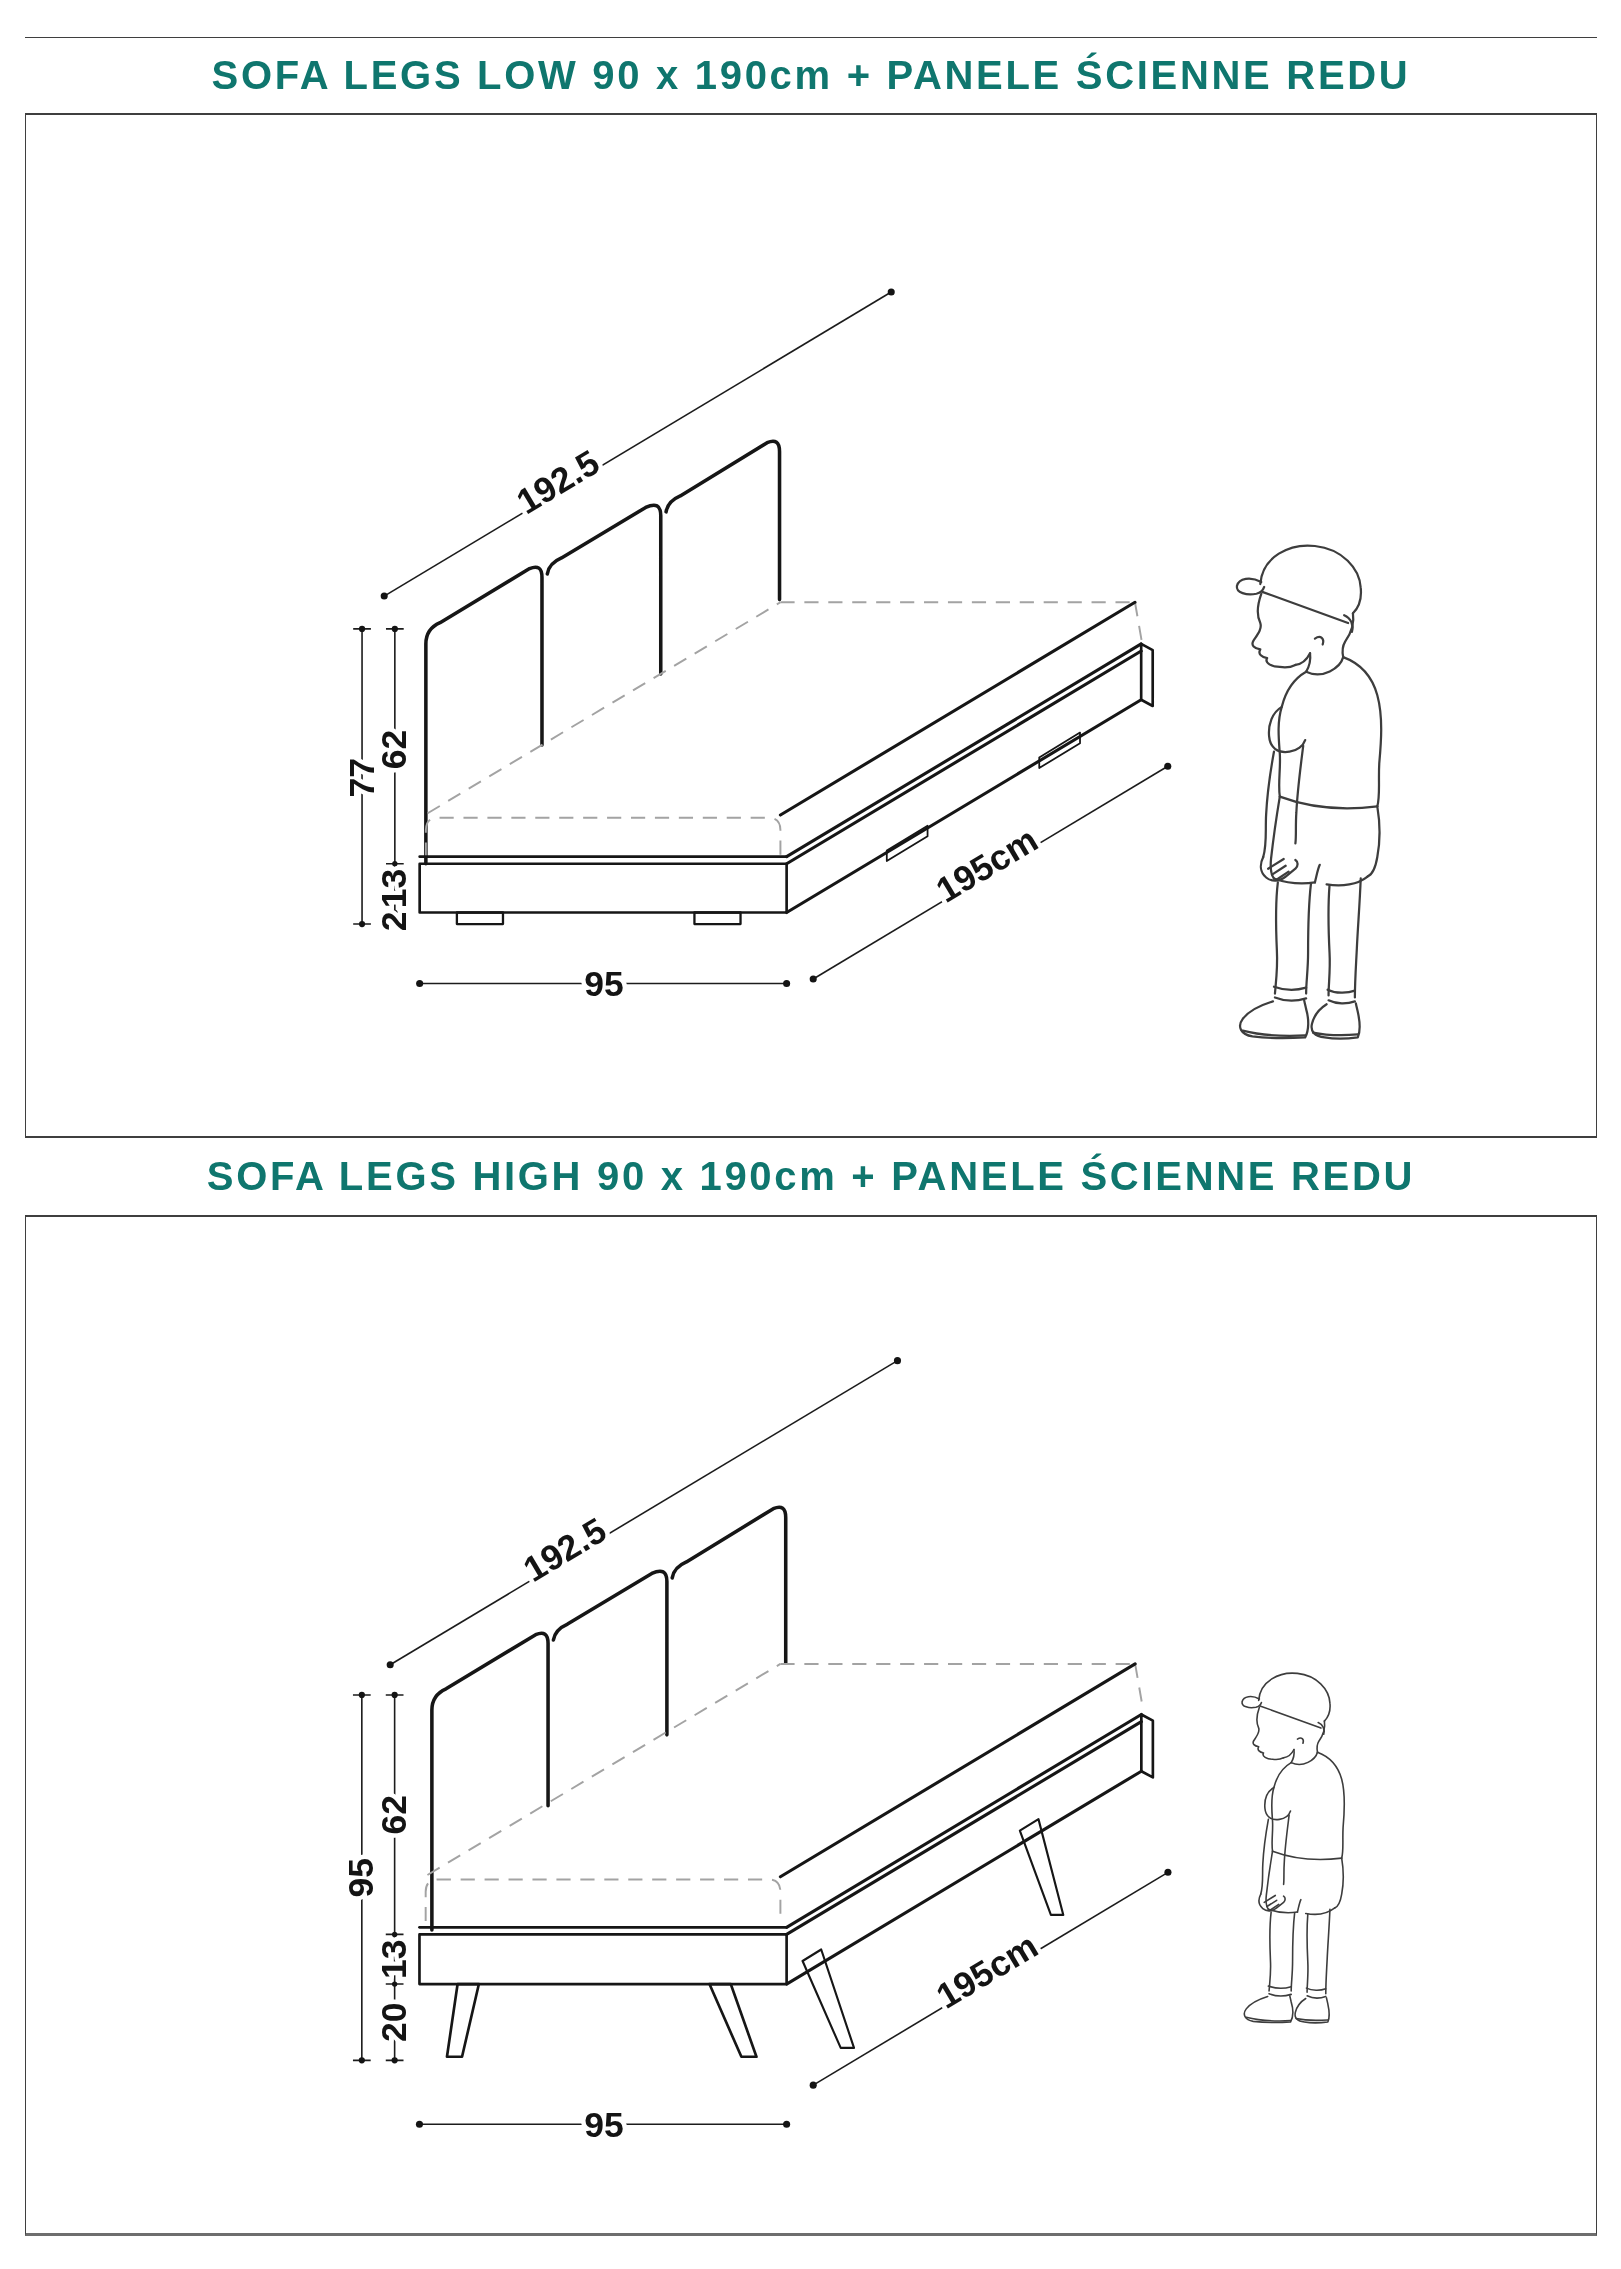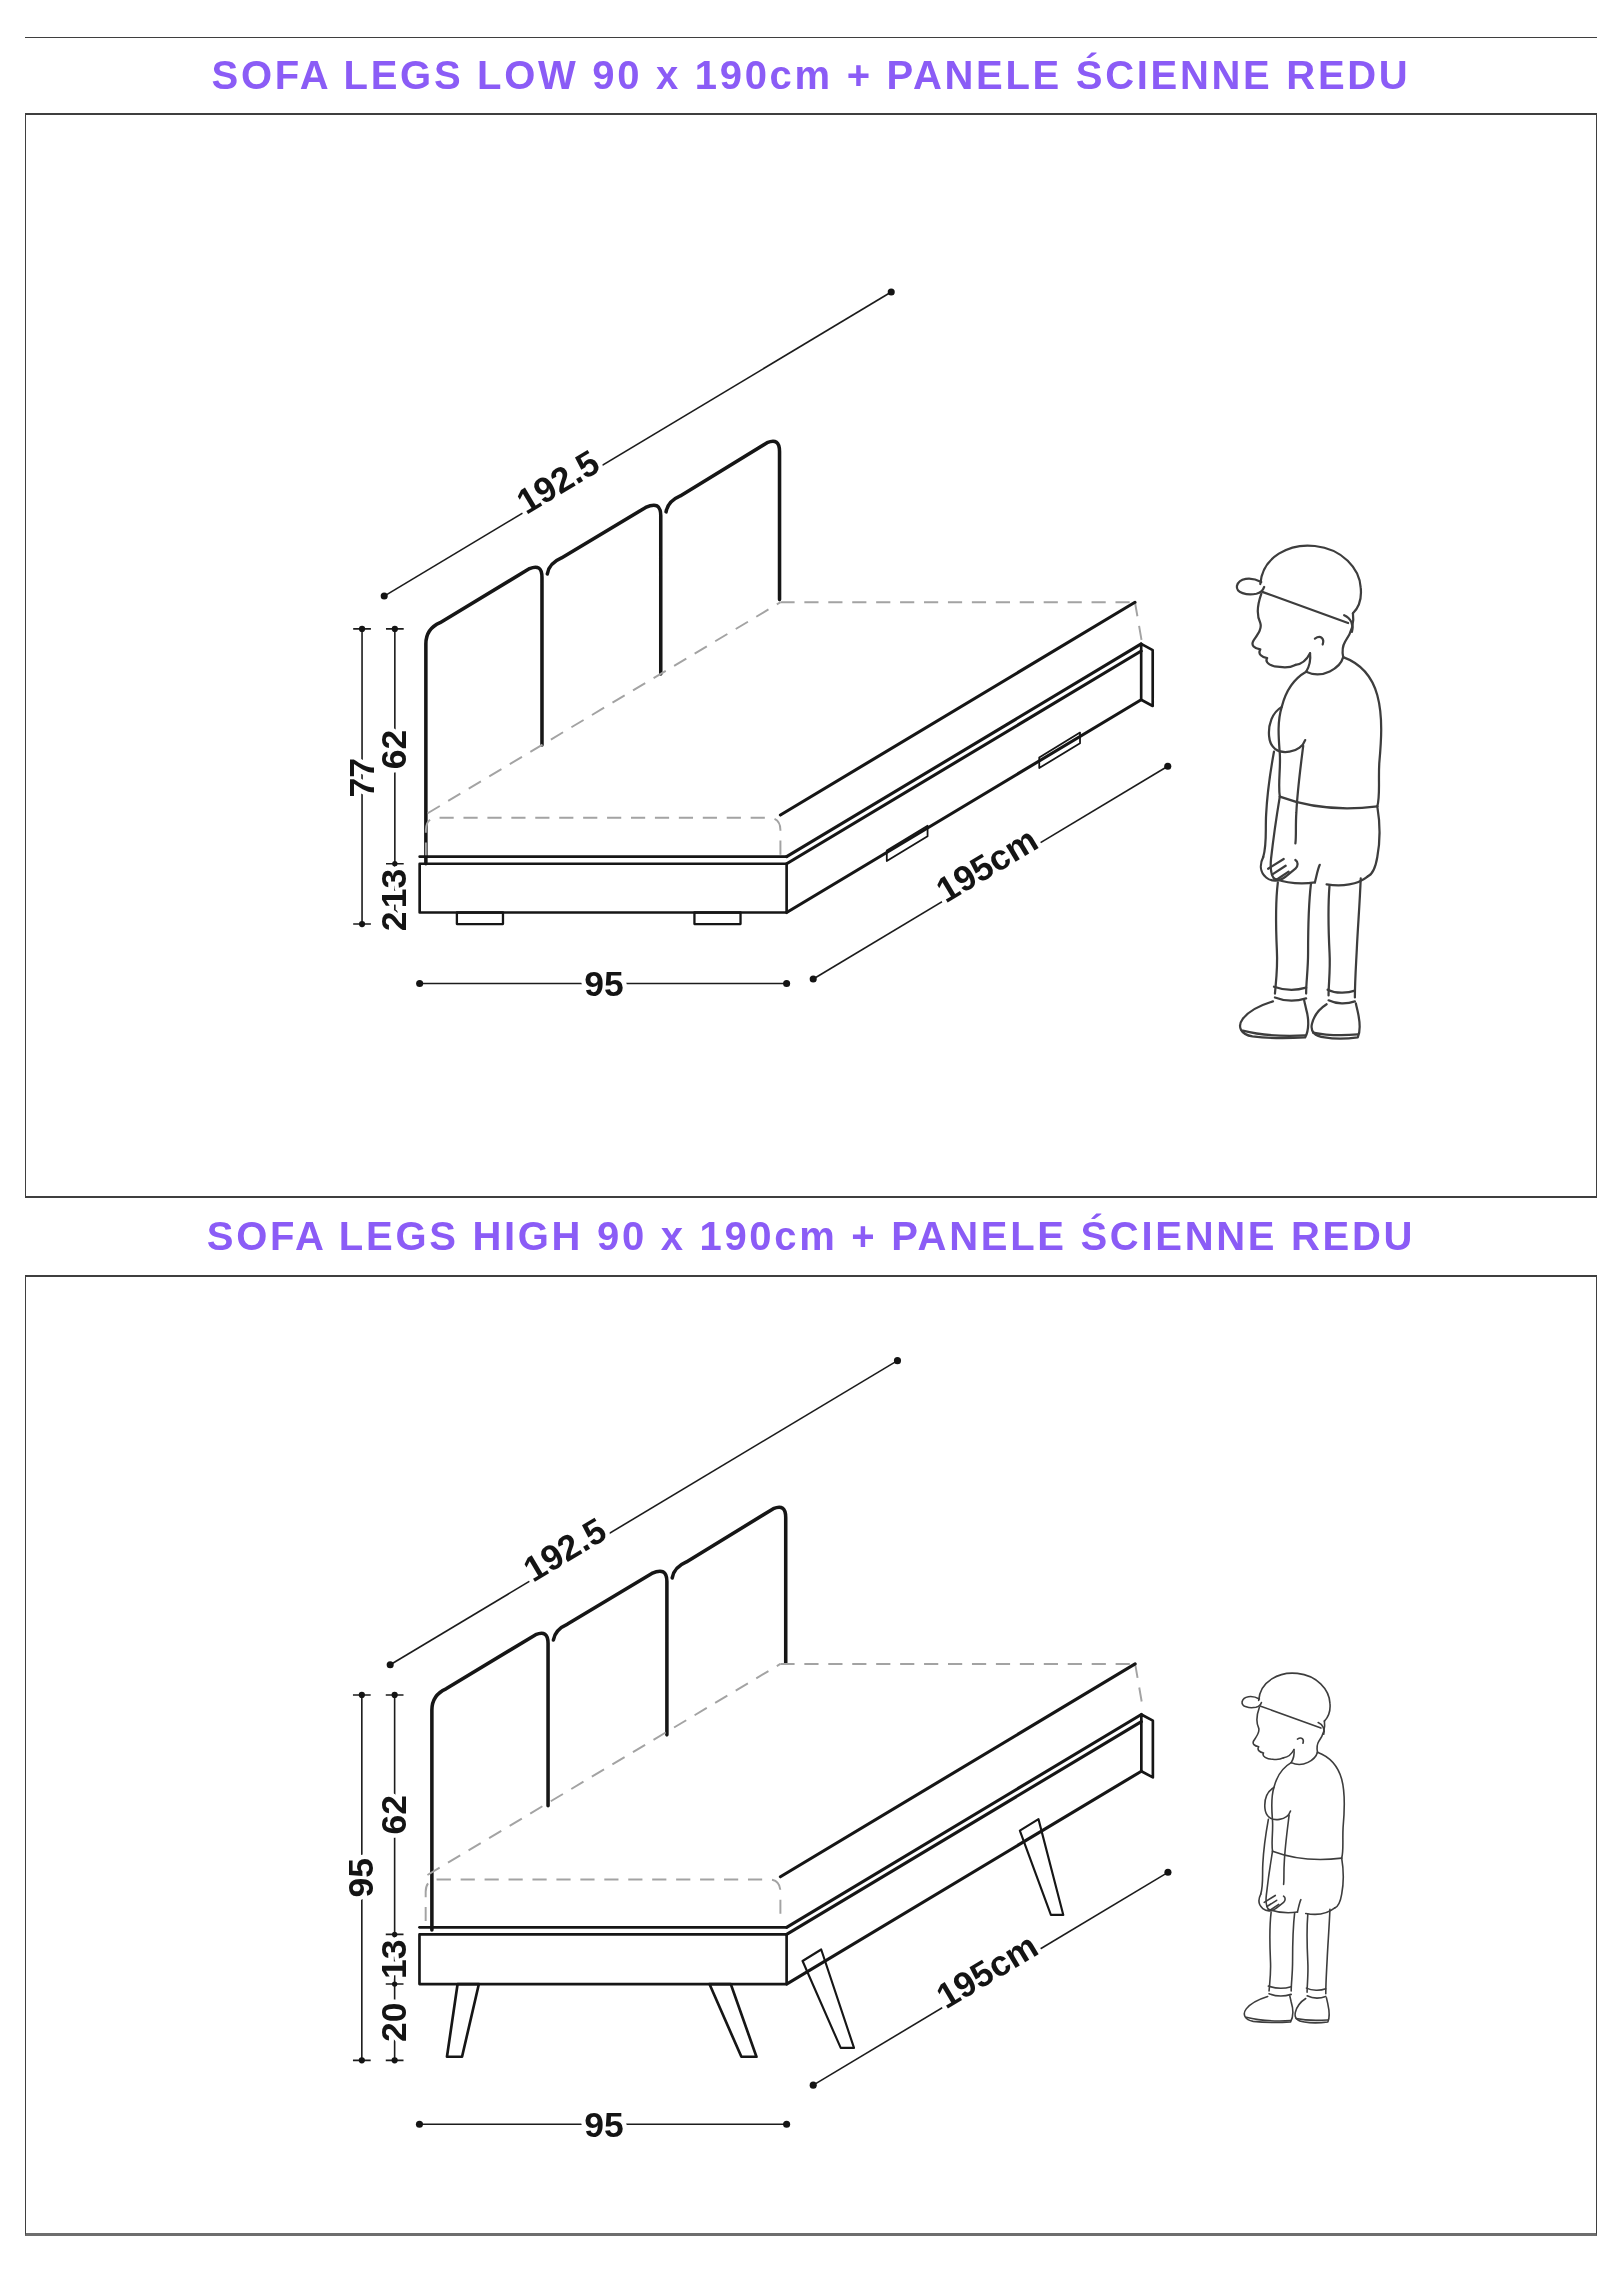--- a/index.html
+++ b/index.html
@@ -4,22 +4,22 @@
 <style>
   html,body{margin:0;padding:0;background:#fff;}
   .page{position:relative;width:1622px;height:2270px;background:#fff;overflow:hidden;
         font-family:"Liberation Sans",sans-serif;}
   .sheet{position:absolute;left:25px;top:37px;width:1572px;height:2199px;
          border:1.8px solid #3f3f3f;border-bottom:3.5px solid #6e6e6e;box-sizing:border-box;background:#fff;}
   .title-band{position:absolute;left:25px;width:1572px;box-sizing:border-box;background:#fff;
               border-top:2.7px solid #3f3f3f;border-bottom:2.7px solid #3f3f3f;
               display:flex;align-items:center;justify-content:center;}
   .title-band.first{top:37px;height:78px;border-top:1.8px solid #3f3f3f;}
-  .title-band.second{top:1196px;height:81px;}
-  .title-text{font-size:40px;font-weight:bold;color:#8b5cf6;letter-spacing:2.7px;white-space:nowrap;}
+  .title-band.second{top:1136px;height:81px;}
+  .title-text{font-size:40px;font-weight:bold;color:#0f766e;letter-spacing:2.7px;white-space:nowrap;}
   svg{position:absolute;left:0;display:block;}
   #diagram-low{top:113px;}
   #diagram-high{top:1216px;}
   .solid{stroke:#161616;fill:none;stroke-linecap:round;stroke-linejoin:round;}
   .dash{stroke:#a3a3a3;fill:none;stroke-width:2.2;stroke-dasharray:16 11;stroke-linecap:butt;}
   .dim{stroke:#1c1c1c;stroke-width:1.8;fill:none;}
   .dimdot{fill:#141414;stroke:none;}
   .dimtext{font-family:"Liberation Sans",sans-serif;font-weight:bold;font-size:40px;fill:#141414;
            text-anchor:middle;paint-order:stroke;stroke:#ffffff;stroke-width:10px;stroke-linejoin:round;}
   .kid{stroke:#3d3d3d;fill:none;stroke-width:2.3;stroke-linecap:round;stroke-linejoin:round;}

